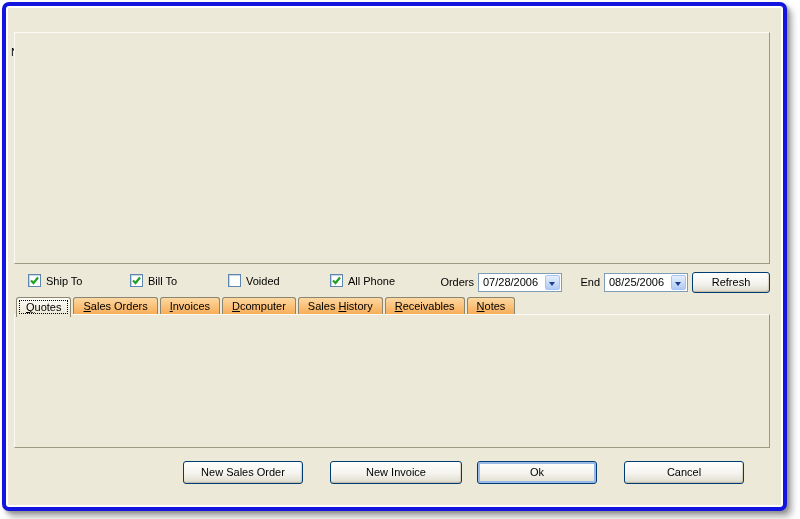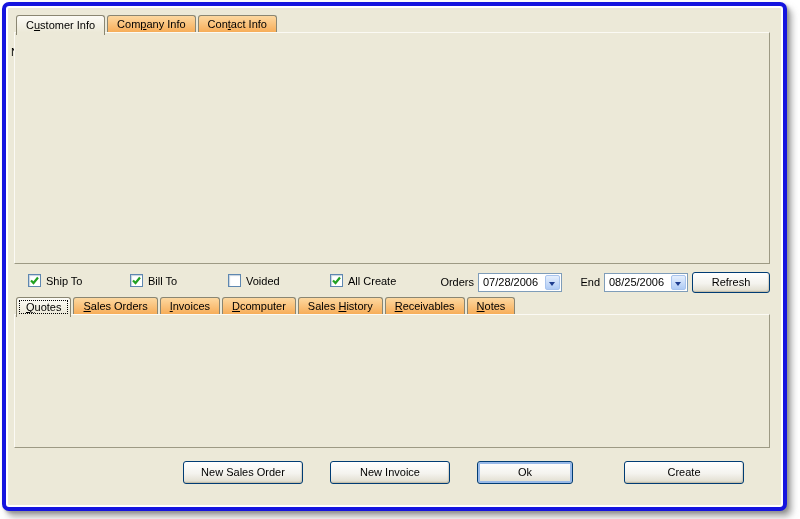--- a/index.html
+++ b/index.html
@@ -117,25 +117,20 @@
     position:absolute;left:4px;top:7px;width:8px;height:8px;
     background:repeating-linear-gradient(#FFFFFF 0 1px,#9DBCEC 1px 2px, transparent 2px 3px);
   }
 </style>
 </head>
 <body>
 
 <div class="dialog">
   <div class="canvas">
 
-    <div class="tabstrip" style="left:8px;top:6px;">
-        <div class="tab active"><span>C</span><span class="mn">u</span><span>stomer Info</span></div>
-        <div class="tab"><span>Com</span><span class="mn">p</span><span>any Info</span></div>
-        <div class="tab"><span>Con</span><span class="mn">t</span><span>act Info</span></div>
-      </div>
 
     <div class="page" style="left:6px;top:24px;width:756px;height:232px;"></div>
 
     <div class="lbl r" style="right:657px;top:38px;">Name First/Middle/Last</div>
     <input class="txt" style="left: 120px; top: 35px; width: 154px;" value="Mark">
     <input class="txt" style="left: 278px; top: 35px; width: 34px;" value="G">
     <input class="txt" style="left: 316px; top: 35px; width: 136px;" value="Andrews">
 
     <div class="lbl r" style="right:657px;top:62px;">Company</div>
     <input class="txt" style="left: 120px; top: 59px; width: 332px;" value="Andrews Tech">
@@ -195,21 +190,21 @@
         </svg>
       </span>
     <div class="lbl" style="left:140px;top:267px;">Bill To</div>
     <span class="cb" style="left:220px;top:266px;"></span>
     <div class="lbl" style="left:238px;top:267px;">Voided</div>
     <span class="cb" style="left:322px;top:266px;">
         <svg viewBox="0 0 11 11" width="11" height="11">
           <path d="M2 5.5 L4.5 8 L9 2.5" fill="none" stroke="#21A121" stroke-width="2.2"></path>
         </svg>
       </span>
-    <div class="lbl" style="left:340px;top:267px;">All Create</div>
+    <div class="lbl" style="left:340px;top:267px;">All Phone</div>
 
     <div class="lbl r" style="right:307px;top:268px;">Orders</div>
     <div class="combo" style="left:470px;top:265px;width:84px;">
       <span class="val">07/28/2006</span>
       <span class="dd">
           <i></i>
         </span>
     </div>
     <div class="lbl r" style="right:181px;top:268px;">End</div>
     <div class="combo" style="left:596px;top:265px;width:84px;">
@@ -331,18 +326,18 @@
         <div class="sthumb">
             <i></i>
           </div>
         <div class="sbtn down">
             <i></i>
           </div>
       </div>
     </div>
 
     <div class="btn" style="left:175px;top:453px;width:120px;">New Sales Order</div>
-    <div class="btn" style="left:322px;top:453px;width:120px;">New Invoice</div>
-    <div class="btn default" style="left:469px;top:453px;width:96px;">Ok</div>
-    <div class="btn" style="left:616px;top:453px;width:120px;">Create</div>
+    <div class="btn" style="left:322px;top:453px;width:132px;">New Invoice</div>
+    <div class="btn default" style="left:469px;top:453px;width:120px;">Ok</div>
+    <div class="btn" style="left:616px;top:453px;width:120px;">Cancel</div>
 
   </div>
 </div>
 
 </body></html>

